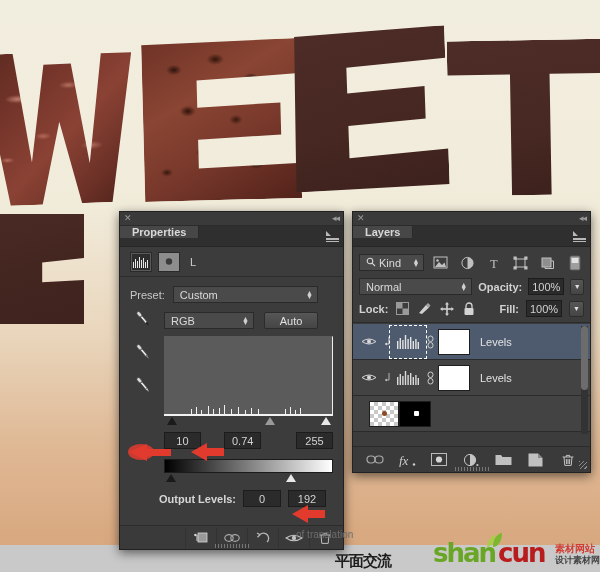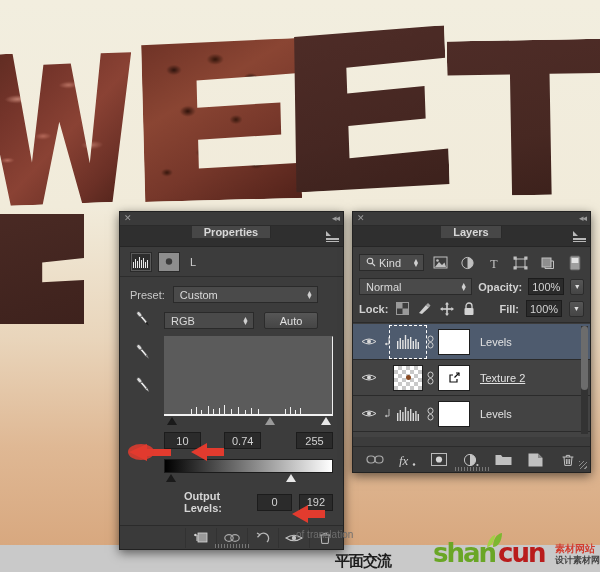--- a/index.html
+++ b/index.html
@@ -90,21 +90,21 @@
   }
   .panel-topbar {
     height: 14px; background: #3a3a3a;
     border-bottom: 1px solid #2b2b2b;
     display: flex; align-items: center; justify-content: space-between;
     padding: 0 4px;
   }
   .close-x { color: #9a9a9a; font-size: 9px; line-height: 1; cursor: pointer; }
   .collapse-arrows { color: #9a9a9a; font-size: 9px; line-height: 1; letter-spacing: -1px; }
   .tabstrip {
-    height: 21px; background: #2f2f2f; display: flex; align-items: center;
+    height: 21px; background: #2f2f2f; display: flex; align-items: flex-start;
     border-bottom: 1px solid #262626; position: relative; flex-direction: column;
   }
   .tab {
     background: #474747; color: #d8d8d8; font-size: 11px; font-weight: bold;
     display: flex; align-items: center; padding: 0 12px;
     border-right: 1px solid #2a2a2a;
   }
   .tab-rest { flex: 1; background: #333; }
   .panel-menu {
     position: absolute; right: 4px; top: 5px; width: 13px; height: 11px;
@@ -160,21 +160,21 @@
   #eyedroppers { position: absolute; left: 12px; top: 96px; display: flex; flex-direction: column; gap: 11px; }
   .eyedrop { width: 22px; height: 22px; }
 
   #levels-inputs { display:flex; align-items:center; padding: 5px 10px 0 44px; position: relative; }
   .lv-field { width: 42px; justify-content: center; }
 
   #outgrad-wrap { margin: 10px 10px 0 44px; }
   #out-gradient { height: 14px; background: linear-gradient(to right, #000, #fff); border: 1px solid #1b1b1b; }
   #out-slider { position: relative; height: 11px; }
 
-  #output-row { display:flex; align-items:center; gap: 7px; padding: 6px 10px 0 64px; position: relative; }
+  #output-row { display:flex; align-items:center; gap: 7px; padding: 6px 10px 0 39px; position: relative; }
   #out-label { font-size: 11px; font-weight: bold; color: #d6d6d6; }
   .out-field { width: 38px; justify-content: center; }
 
   #prop-footer {
     position: absolute; left: 0; bottom: 0; width: 100%; height: 24px;
     background: #3a3a3a; border-top: 1px solid #2b2b2b;
     display:flex; align-items:center; justify-content:flex-end; gap: 1px; padding-right: 4px;
   }
   .foot-btn { width: 30px; height: 20px; display:flex; align-items:center; justify-content:center;
     border-left: 1px solid #323232; }
@@ -636,44 +636,20 @@
       <div class="link-cell">
         <svg width="9" height="14" viewBox="0 0 9 14" fill="none" stroke="#cdcdcd" stroke-width="1">
             <rect x="2" y="1" width="5" height="5.5" rx="2.5"></rect>
             <rect x="2" y="7.5" width="5" height="5.5" rx="2.5"></rect>
           </svg>
       </div>
       <div class="mask-thumb"></div>
       <span class="layer-name">Levels</span>
     </div>
 
-    <div class="layer-row">
-      <div class="eye-cell">
-        <svg width="16" height="11" viewBox="0 0 16 11">
-            <path d="M1 5.5 Q8 0.5 15 5.5 Q8 10.5 1 5.5 Z" fill="none" stroke="#d8d8d8" stroke-width="1"></path>
-            <circle cx="8" cy="5.5" r="2" fill="#d8d8d8"></circle>
-          </svg>
-      </div>
-      <span style="width:12px"></span>
-      <div class="thumb checker"></div>
-      <div class="link-cell">
-        <svg width="9" height="14" viewBox="0 0 9 14" fill="none" stroke="#cdcdcd" stroke-width="1">
-            <rect x="2" y="1" width="5" height="5.5" rx="2.5"></rect>
-            <rect x="2" y="7.5" width="5" height="5.5" rx="2.5"></rect>
-          </svg>
-      </div>
-      <div class="mask-thumb">
-        <svg width="12" height="12" viewBox="0 0 12 12" style="position:absolute;left:9px;top:6px" fill="none" stroke="#111" stroke-width="1.2">
-          <path d="M8 1 L11 1 L11 4"></path>
-            <path d="M11 1 L6.5 5.5"></path>
-            <path d="M9 7 L9 10 L2 10 L2 3 L5 3"></path>
-          </svg>
-      </div>
-      <span class="layer-name underlined">Texture 2</span>
-    </div>
 
     <div class="layer-row">
       <div class="eye-cell">
         <svg width="16" height="11" viewBox="0 0 16 11">
             <path d="M1 5.5 Q8 0.5 15 5.5 Q8 10.5 1 5.5 Z" fill="none" stroke="#d8d8d8" stroke-width="1"></path>
             <circle cx="8" cy="5.5" r="2" fill="#d8d8d8"></circle>
           </svg>
       </div>
       <span style="width:12px;display:flex;align-items:center;justify-content:center">
         <svg width="9" height="11" viewBox="0 0 9 11" fill="none" stroke="#b6b6b6" stroke-width="1">

